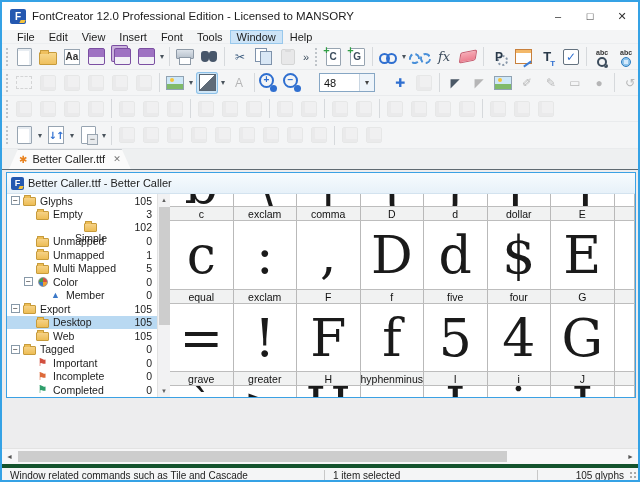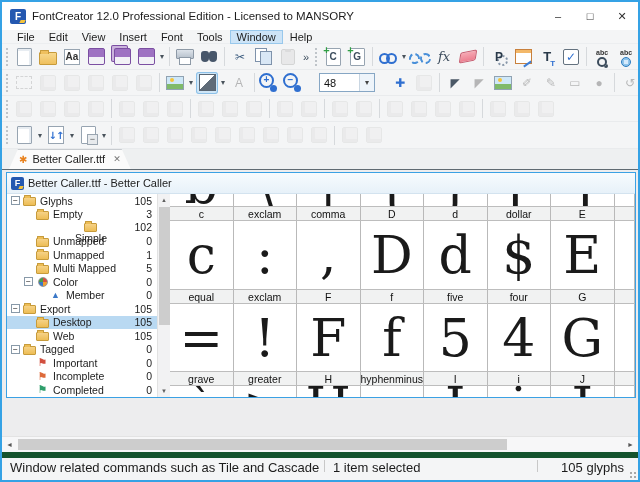--- a/index.html
+++ b/index.html
@@ -132,21 +132,21 @@
   .gclip .glyphchar{position:absolute;top:-6px;left:0;right:0;text-align:center;}
 
   
   #hscroll{height:16px;background:#f7f7f8;border-top:1px solid #e3e3e3;position:relative;flex:none;}
   .hsarrow{position:absolute;top:0;width:15px;height:100%;display:flex;align-items:center;justify-content:center;font-size:7px;color:#555;}
   #hsleft{left:0;}
   #hsright{right:0;}
   #hthumb{position:absolute;left:16px;top:2px;width:489px;height:11px;background:#cdcdcd;}
 
   
-  #statusbar{height:28px;background:#f4f5f6;border-top:6px solid #14532d;position:relative;font-size:13px;color:#1c1c1c;flex:none;}
+  #statusbar{height:16px;background:#f4f5f6;border-top:4px solid #14532d;position:relative;font-size:10px;color:#1c1c1c;flex:none;}
   #st-left{position:absolute;left:8px;top:2px;}
   #st-center{position:absolute;left:331px;top:2px;}
   #st-right{position:absolute;right:14px;top:2px;}
   .stsep{position:absolute;top:2px;width:1px;height:12px;background:#c8c8c8;}
   #stsep1{left:322px;}
   #stsep2{left:535px;}
   #szgrip{position:absolute;right:1px;bottom:1px;width:9px;height:9px;background-image:radial-gradient(circle,#a8a8a8 1px,transparent 1.2px);background-size:4px 4px;background-position:bottom right;}
 </style>
 </head>
 <body>

